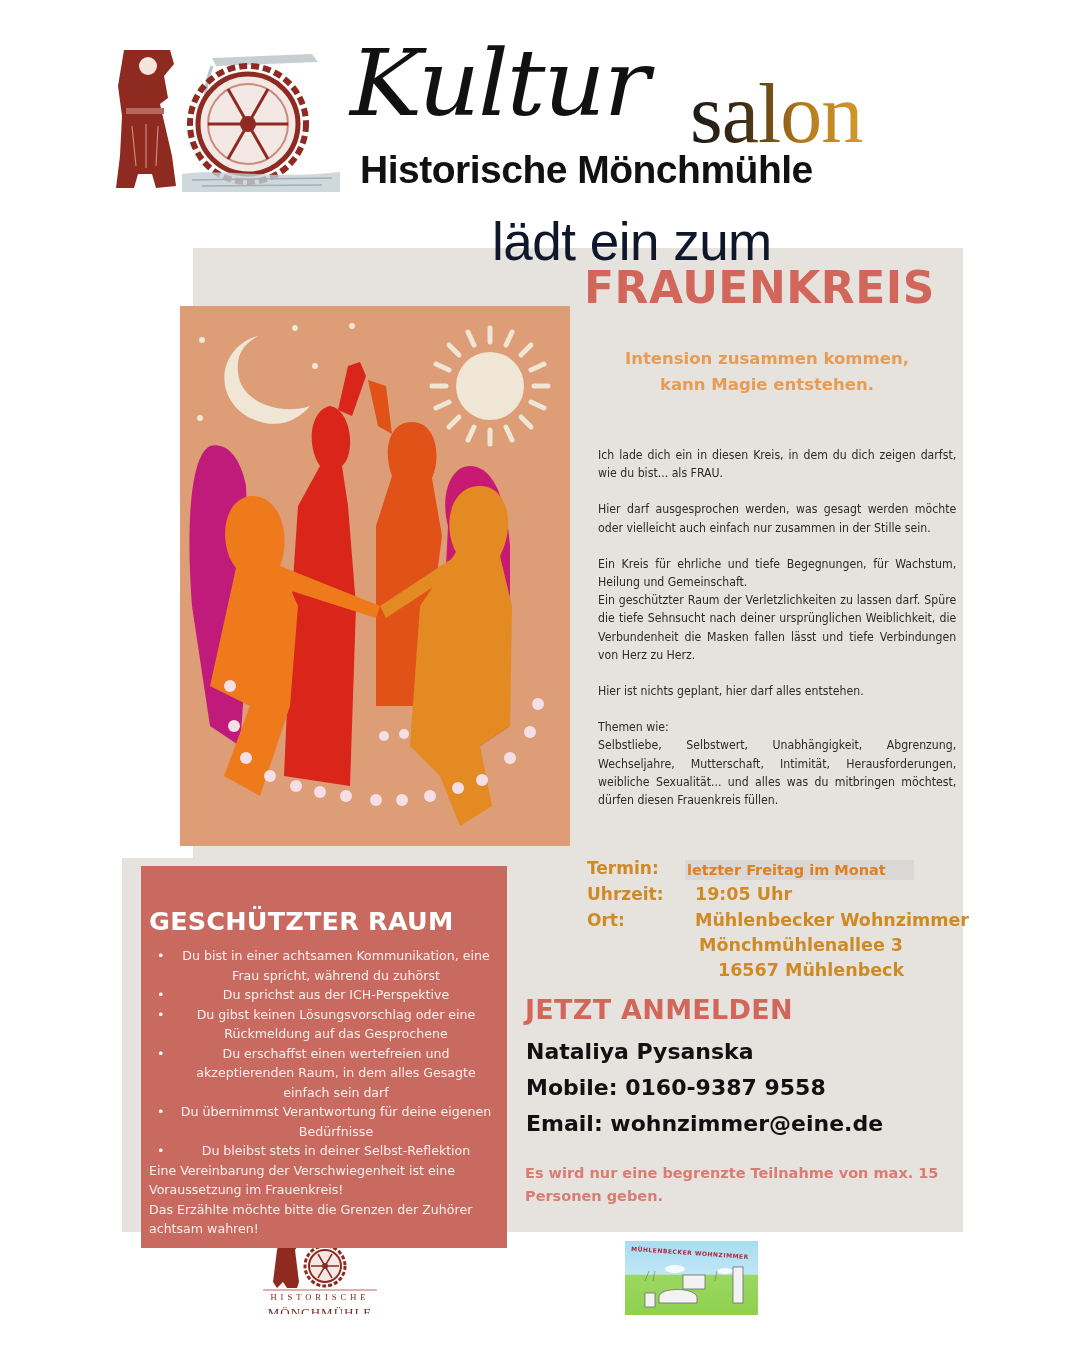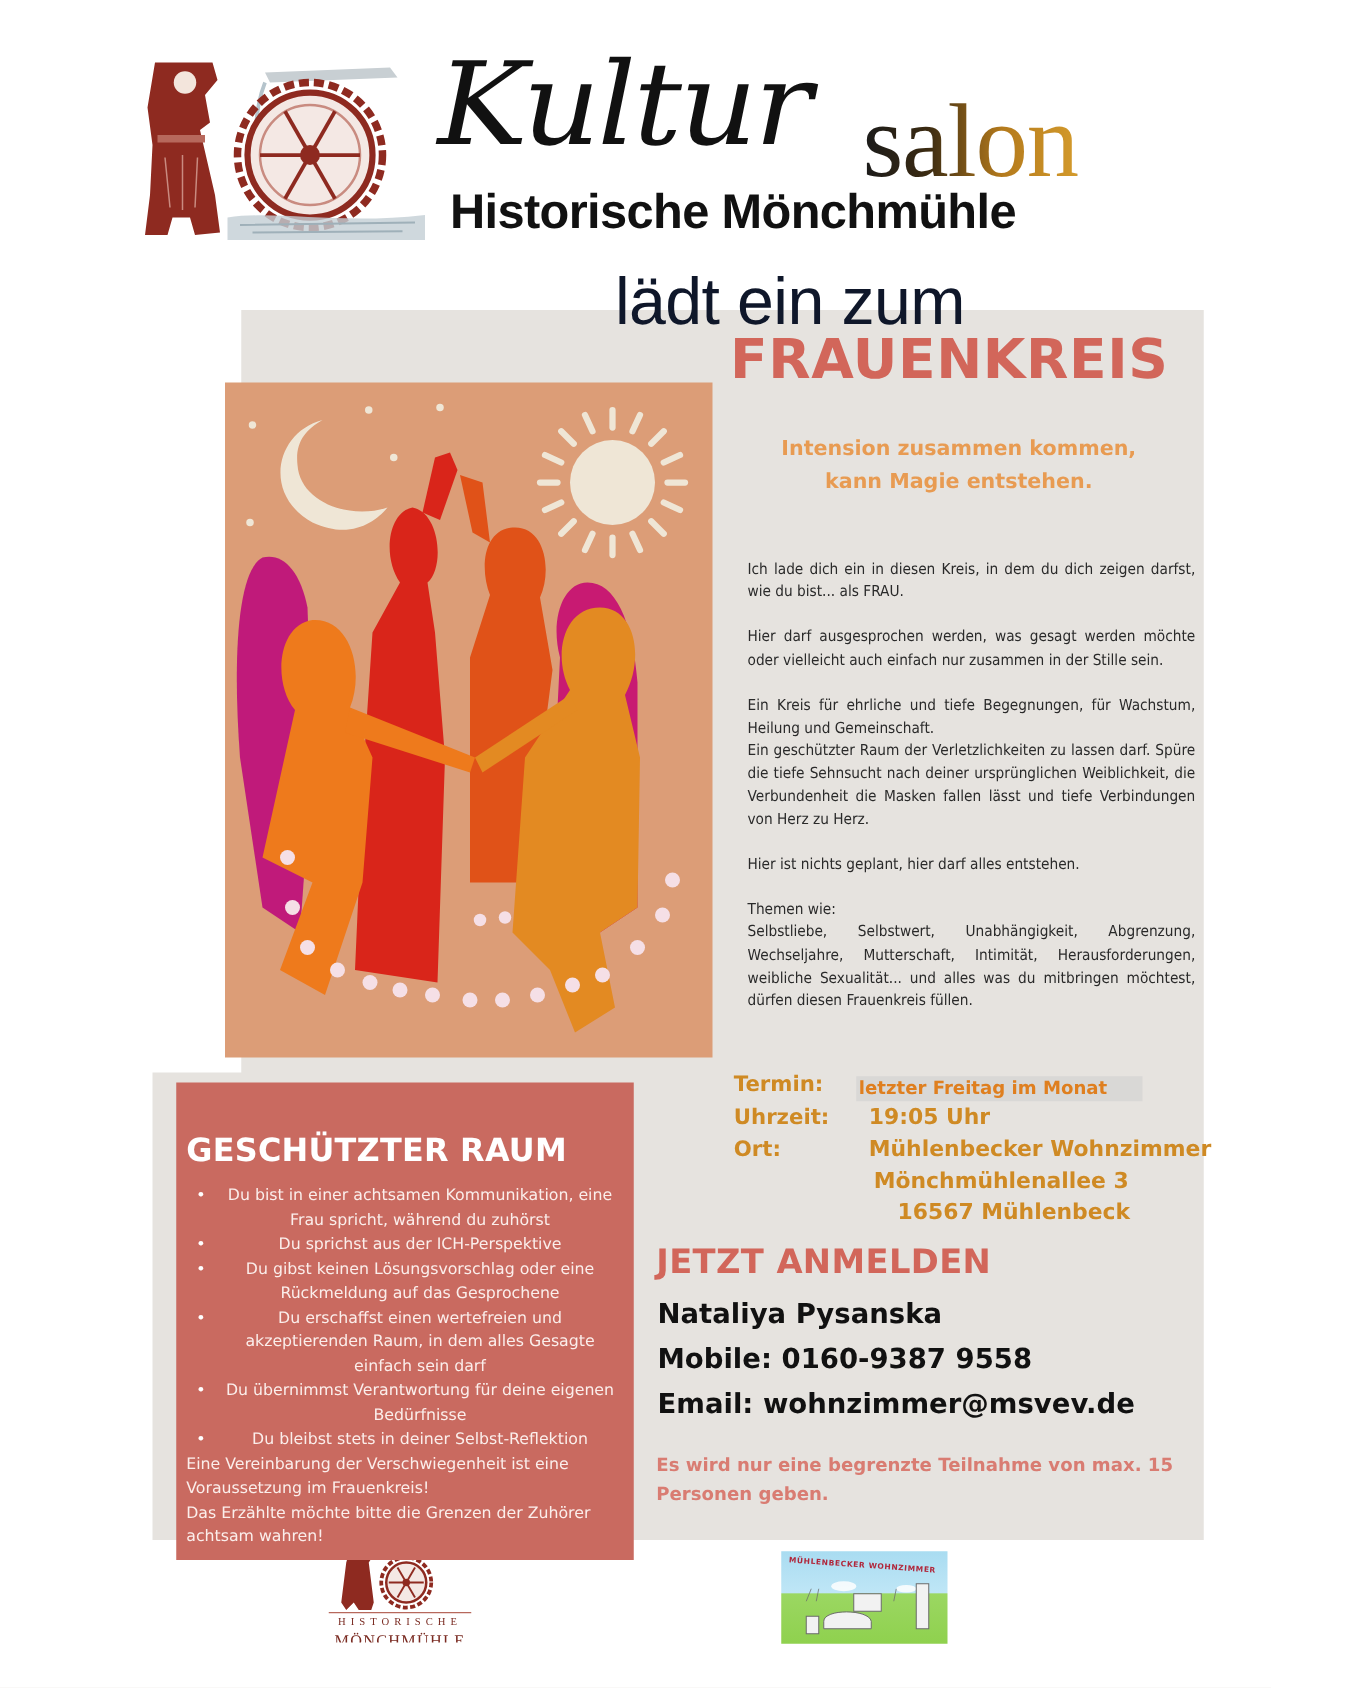--- a/index.html
+++ b/index.html
@@ -218,21 +218,21 @@
     <span class="d-val">Mönchmühlenallee 3</span>
   </div>
   <div class="d-row" style="left:111px; top:102px;margin-left:20px;">
     <span class="d-val">16567 Mühlenbeck</span>
   </div>
 </div>
 
 <div class="register">JETZT ANMELDEN</div>
 <div class="contact" style="top:1039px;">Nataliya Pysanska</div>
 <div class="contact" style="top:1075px;">Mobile: 0160-9387 9558</div>
-<div class="contact" style="top:1111px;">Email: wohnzimmer@msvev.de</div>
+<div class="contact" style="top:1111px;">Email: wohnzimmer@eine.de</div>
 <div class="limit">Es wird nur eine begrenzte Teilnahme von max. 15 Personen geben.</div>
 
 <div class="logo-bottom">
   <svg width="122" height="58" viewBox="0 0 122 58">
     <path d="M22 2 L38 2 L40 10 L36 16 L40 48 L38 54 L28 54 L24 48 L18 54 L14 48 L18 16 Z" fill="#8e2a20"></path>
     <circle cx="30" cy="9" r="4" fill="#f3e5dc"></circle>
     <path d="M40 8 L84 6 L86 10 L42 12 Z" fill="#c8cfd3"></path>
     <g transform="translate(66 32)">
       <circle r="20" fill="none" stroke="#8e2a20" stroke-width="3" stroke-dasharray="4 2"></circle>
       <circle r="16" fill="#f4e8e4" stroke="#8e2a20" stroke-width="2"></circle>

